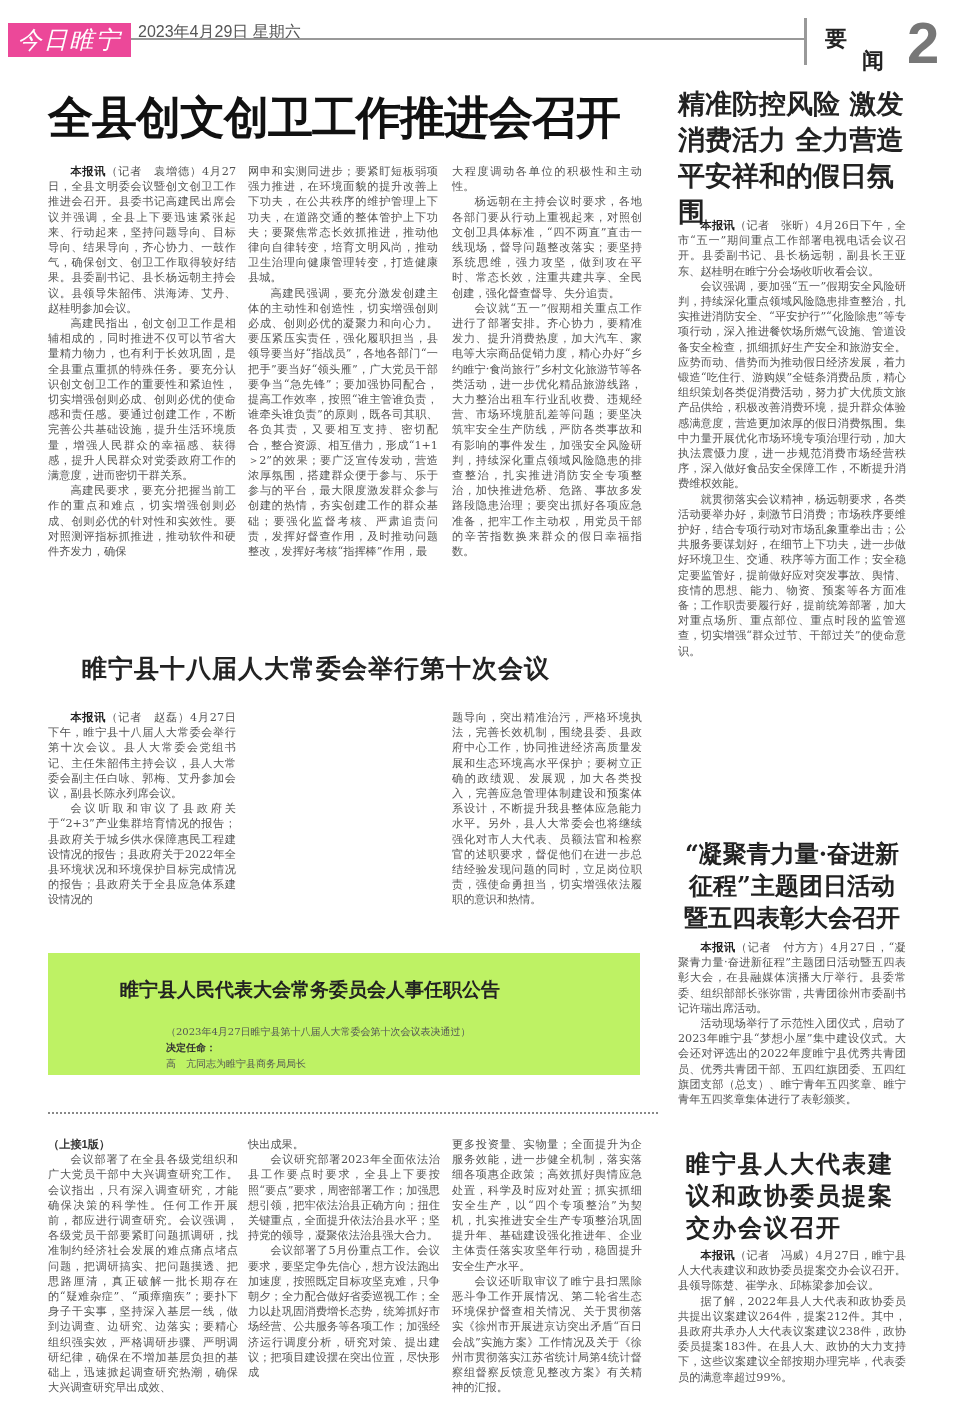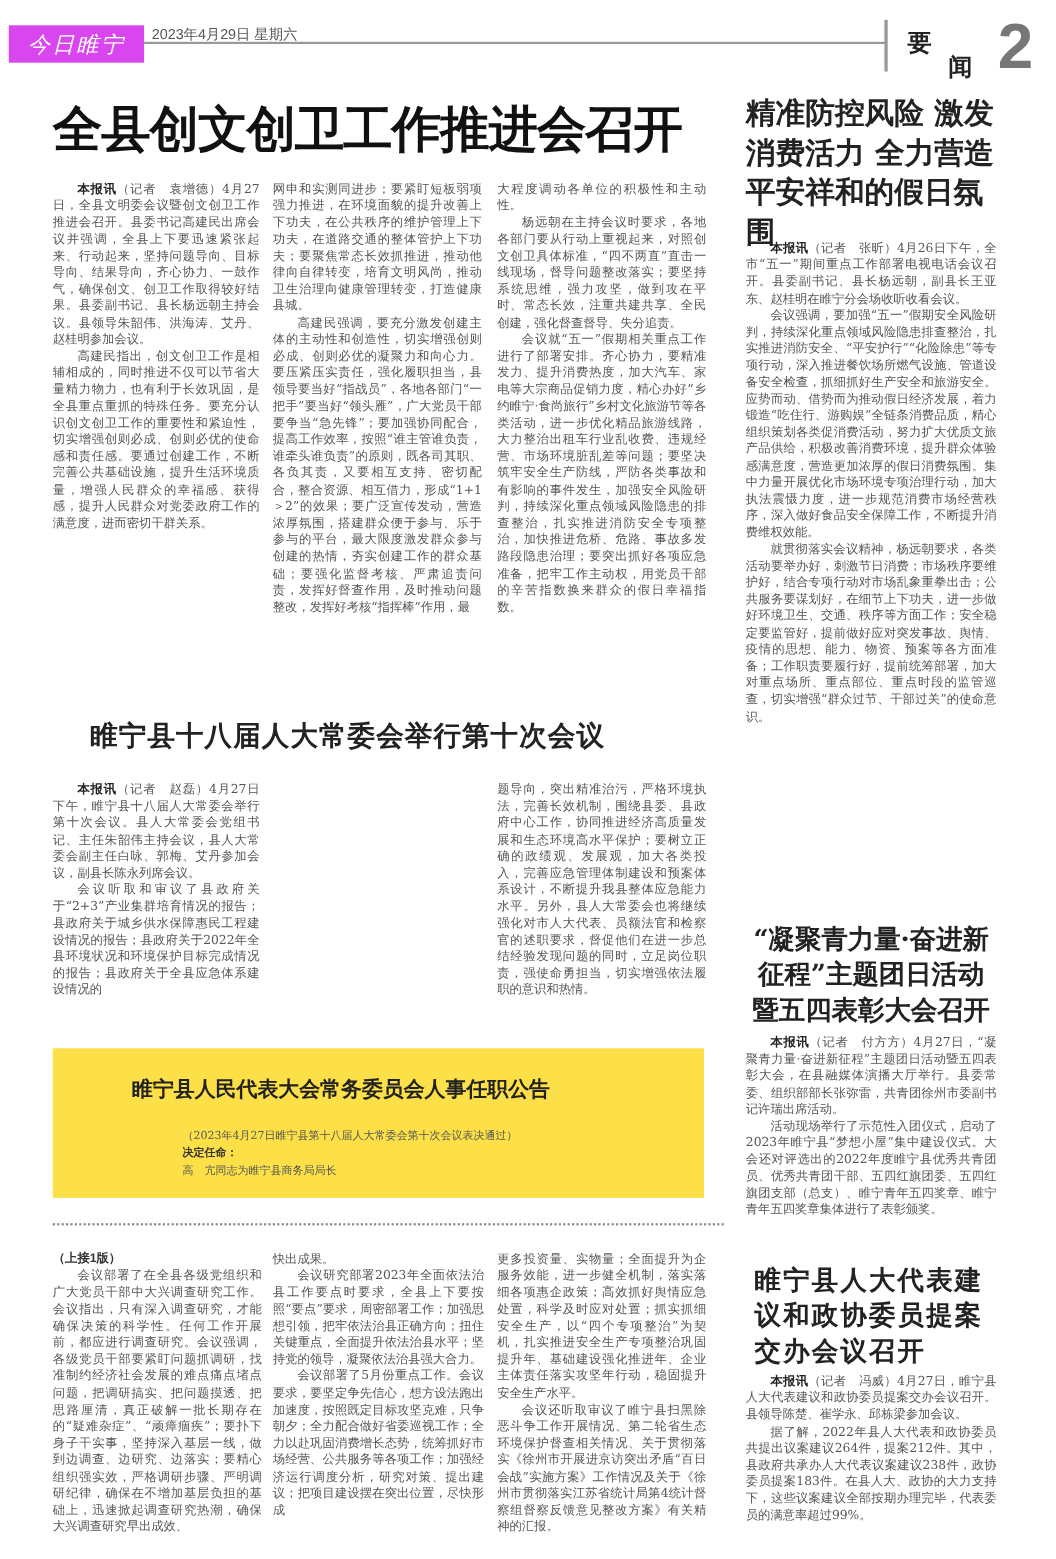--- a/index.html
+++ b/index.html
@@ -1,31 +1,31 @@
 <!DOCTYPE html>
 <html><head>
 <meta charset="utf-8">
 <style>
   html,body{margin:0;padding:0;background:#fff;}
   body{width:960px;height:1417px;position:relative;overflow:hidden;font-family:"DejaVu Serif","Liberation Serif",serif;color:#444;}
   .abs{position:absolute;}
-  .masthead-logo{left:8px;top:23px;width:123px;height:34px;background:#d946ef;color:#fff;font-family:"DejaVu Serif",serif;font-size:20px;line-height:34px;text-align:center;letter-spacing:2px;font-style:italic;}
-  .masthead-date{left:138px;top:22px;font-family:"Liberation Sans",sans-serif;font-size:13px;color:#555;}
+  .masthead-logo{left:8px;top:23px;width:123px;height:34px;background:#ec4899;color:#fff;font-family:"DejaVu Serif",serif;font-size:24px;line-height:34px;text-align:center;letter-spacing:2px;font-style:italic;}
+  .masthead-date{left:138px;top:22px;font-family:"Liberation Sans",sans-serif;font-size:16px;color:#555;}
   .masthead-rule{left:131px;top:38px;width:675px;height:2px;background:#999;}
   .masthead-vbar{left:804px;top:18px;width:3px;height:47px;background:#999;}
   .section-name-1{left:825px;top:24px;font-size:22px;font-weight:bold;color:#222;}
   .section-name-2{left:862px;top:46px;font-size:22px;font-weight:bold;color:#222;}
   .page-no{left:907px;top:14px;font-family:"Liberation Sans",sans-serif;font-size:58px;font-weight:bold;color:#777;line-height:1;}
   .h-main{left:48px;top:88px;width:600px;font-family:"DejaVu Sans",sans-serif;font-weight:bold;font-size:45px;letter-spacing:-1px;color:#111;white-space:nowrap;}
   .col{font-size:11.2px;line-height:15.2px;color:#555;text-align:justify;}
   .col p{margin:0;text-indent:2em;}
   .byline-b{font-weight:bold;color:#222;}
   .h-side{font-weight:bold;color:#222;font-size:27px;line-height:36px;}
   .h-mid{left:82px;top:652px;font-weight:bold;color:#222;font-size:25px;letter-spacing:1px;white-space:nowrap;}
-  .notice{left:48px;top:953px;width:592px;height:136px;background:#fde047;}
+  .notice{left:48px;top:953px;width:592px;height:122px;background:#bef264;}
   .notice-title{position:absolute;left:72px;top:24px;font-weight:bold;font-size:19px;color:#222;white-space:nowrap;}
   .notice-sub{position:absolute;left:118px;top:72px;font-size:10px;color:#555;}
   .notice-label{position:absolute;left:118px;top:88px;font-family:"Liberation Sans",sans-serif;font-weight:bold;font-size:10px;color:#333;}
   .notice-item{position:absolute;left:118px;top:104px;font-size:10px;color:#555;}
   .dotted{left:48px;top:1112px;width:610px;border-top:2px dotted #888;height:0;}
   .cont-label{font-family:"Liberation Sans",sans-serif;font-weight:bold;color:#333;text-indent:0 !important;}
 </style>
 </head>
 <body>
 
@@ -35,20 +35,21 @@
 <div class="abs masthead-vbar"></div>
 <div class="abs section-name-1">要</div>
 <div class="abs section-name-2">闻</div>
 <div class="abs page-no">2</div>
 
 <div class="abs h-main">全县创文创卫工作推进会召开</div>
 
 <div class="abs col" style="left:48px;top:164px;width:188px;">
   <p><span class="byline-b">本报讯</span><span>（记者　袁增德）</span><span>4月27日，全县文明委会议暨创文创卫工作推进会召开。县委书记高建民出席会议并强调，全县上下要迅速紧张起来、行动起来，坚持问题导向、目标导向、结果导向，齐心协力、一鼓作气，确保创文、创卫工作取得较好结果。县委副书记、县长杨远朝主持会议。县领导朱韶伟、洪海涛、艾丹、赵桂明参加会议。</span></p>
   <p>高建民指出，创文创卫工作是相辅相成的，同时推进不仅可以节省大量精力物力，也有利于长效巩固，是全县重点重抓的特殊任务。要充分认识创文创卫工作的重要性和紧迫性，切实增强创则必成、创则必优的使命感和责任感。要通过创建工作，不断完善公共基础设施，提升生活环境质量，增强人民群众的幸福感、获得感，提升人民群众对党委政府工作的满意度，进而密切干群关系。</p>
+  <p>高建民要求，要充分把握当前工作的重点和难点，切实增强创则必成、创则必优的针对性和实效性。要对照测评指标抓推进，推动软件和硬件齐发力，确保</p>
 </div>
 <div class="abs col" style="left:248px;top:164px;width:190px;">
   <p style="text-indent:0">网申和实测同进步；要紧盯短板弱项强力推进，在环境面貌的提升改善上下功夫，在公共秩序的维护管理上下功夫，在道路交通的整体管护上下功夫；要聚焦常态长效抓推进，推动他律向自律转变，培育文明风尚，推动卫生治理向健康管理转变，打造健康县城。</p>
   <p>高建民强调，要充分激发创建主体的主动性和创造性，切实增强创则必成、创则必优的凝聚力和向心力。要压紧压实责任，强化履职担当，县领导要当好“指战员”，各地各部门“一把手”要当好“领头雁”，广大党员干部要争当“急先锋”；要加强协同配合，提高工作效率，按照“谁主管谁负责，谁牵头谁负责”的原则，既各司其职、各负其责，又要相互支持、密切配合，整合资源、相互借力，形成“1+1＞2”的效果；要广泛宣传发动，营造浓厚氛围，搭建群众便于参与、乐于参与的平台，最大限度激发群众参与创建的热情，夯实创建工作的群众基础；要强化监督考核、严肃追责问责，发挥好督查作用，及时推动问题整改，发挥好考核“指挥棒”作用，最</p>
 </div>
 <div class="abs col" style="left:452px;top:164px;width:190px;">
   <p style="text-indent:0">大程度调动各单位的积极性和主动性。</p>
   <p>杨远朝在主持会议时要求，各地各部门要从行动上重视起来，对照创文创卫具体标准，“四不两直”直击一线现场，督导问题整改落实；要坚持系统思维，强力攻坚，做到攻在平时、常态长效，注重共建共享、全民创建，强化督查督导、失分追责。</p>
   <p>会议就“五一”假期相关重点工作进行了部署安排。齐心协力，要精准发力、提升消费热度，加大汽车、家电等大宗商品促销力度，精心办好“乡约睢宁·食尚旅行”乡村文化旅游节等各类活动，进一步优化精品旅游线路，大力整治出租车行业乱收费、违规经营、市场环境脏乱差等问题；要坚决筑牢安全生产防线，严防各类事故和有影响的事件发生，加强安全风险研判，持续深化重点领域风险隐患的排查整治，扎实推进消防安全专项整治，加快推进危桥、危路、事故多发路段隐患治理；要突出抓好各项应急准备，把牢工作主动权，用党员干部的辛苦指数换来群众的假日幸福指数。</p>
 </div>

